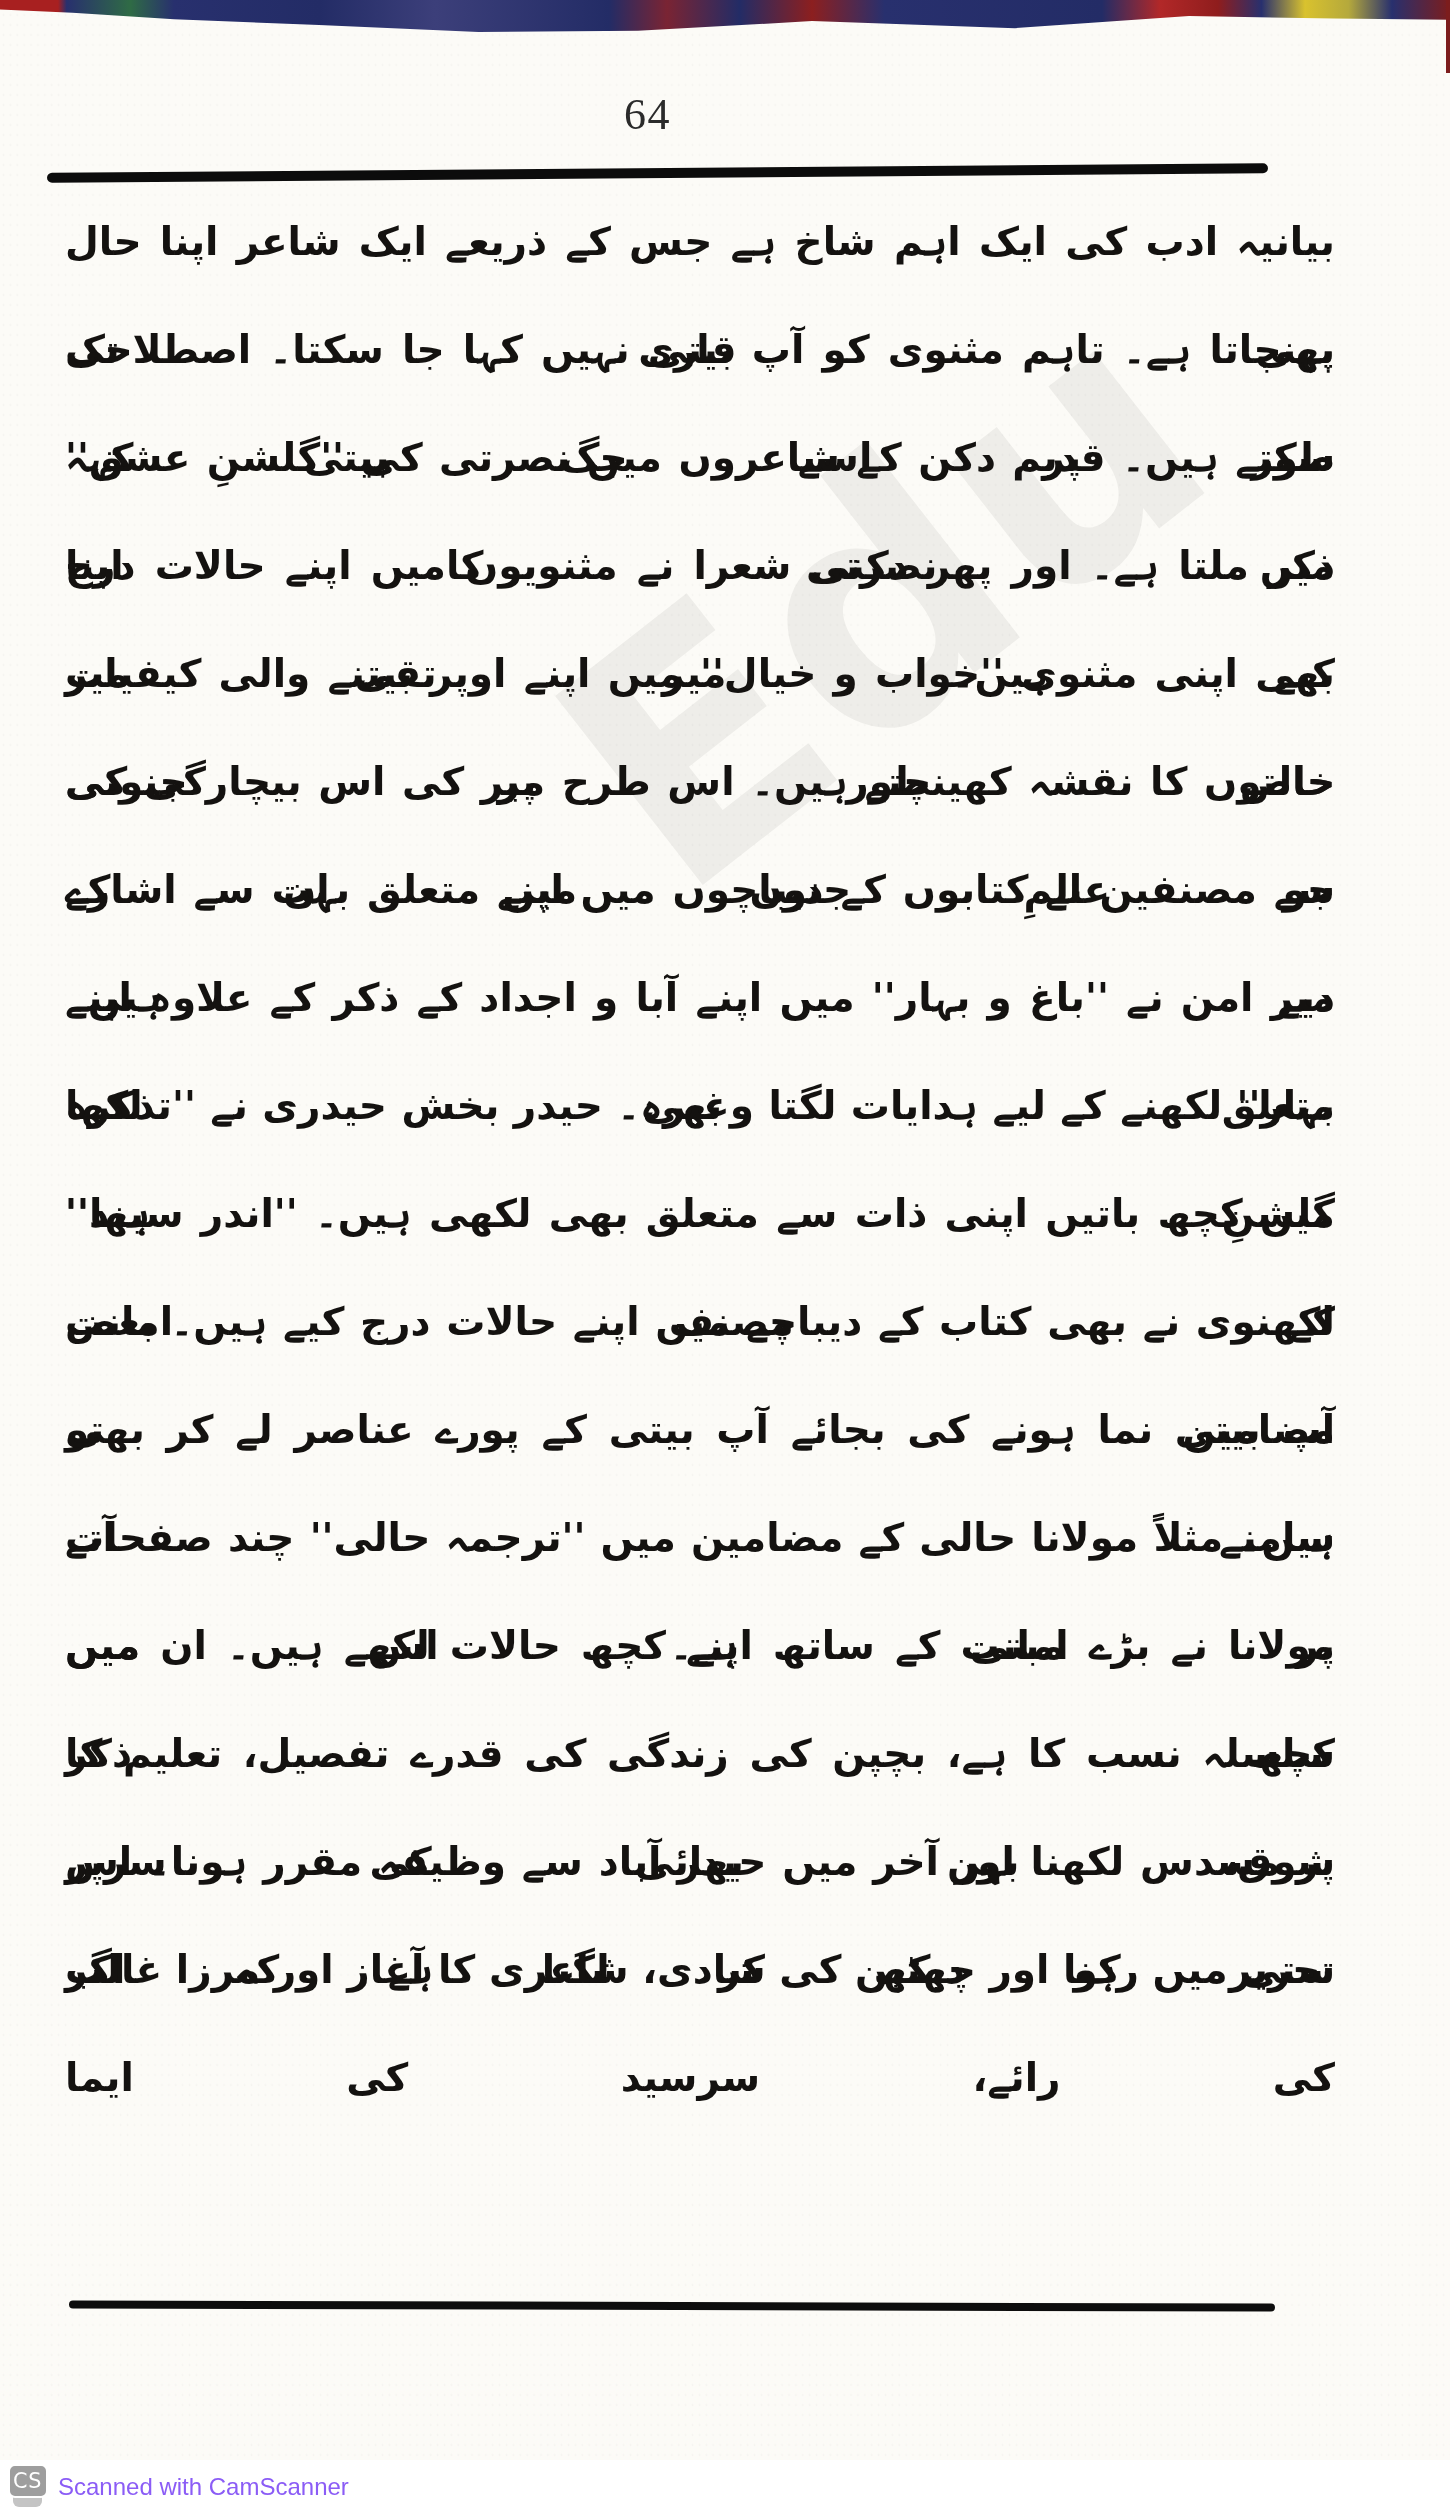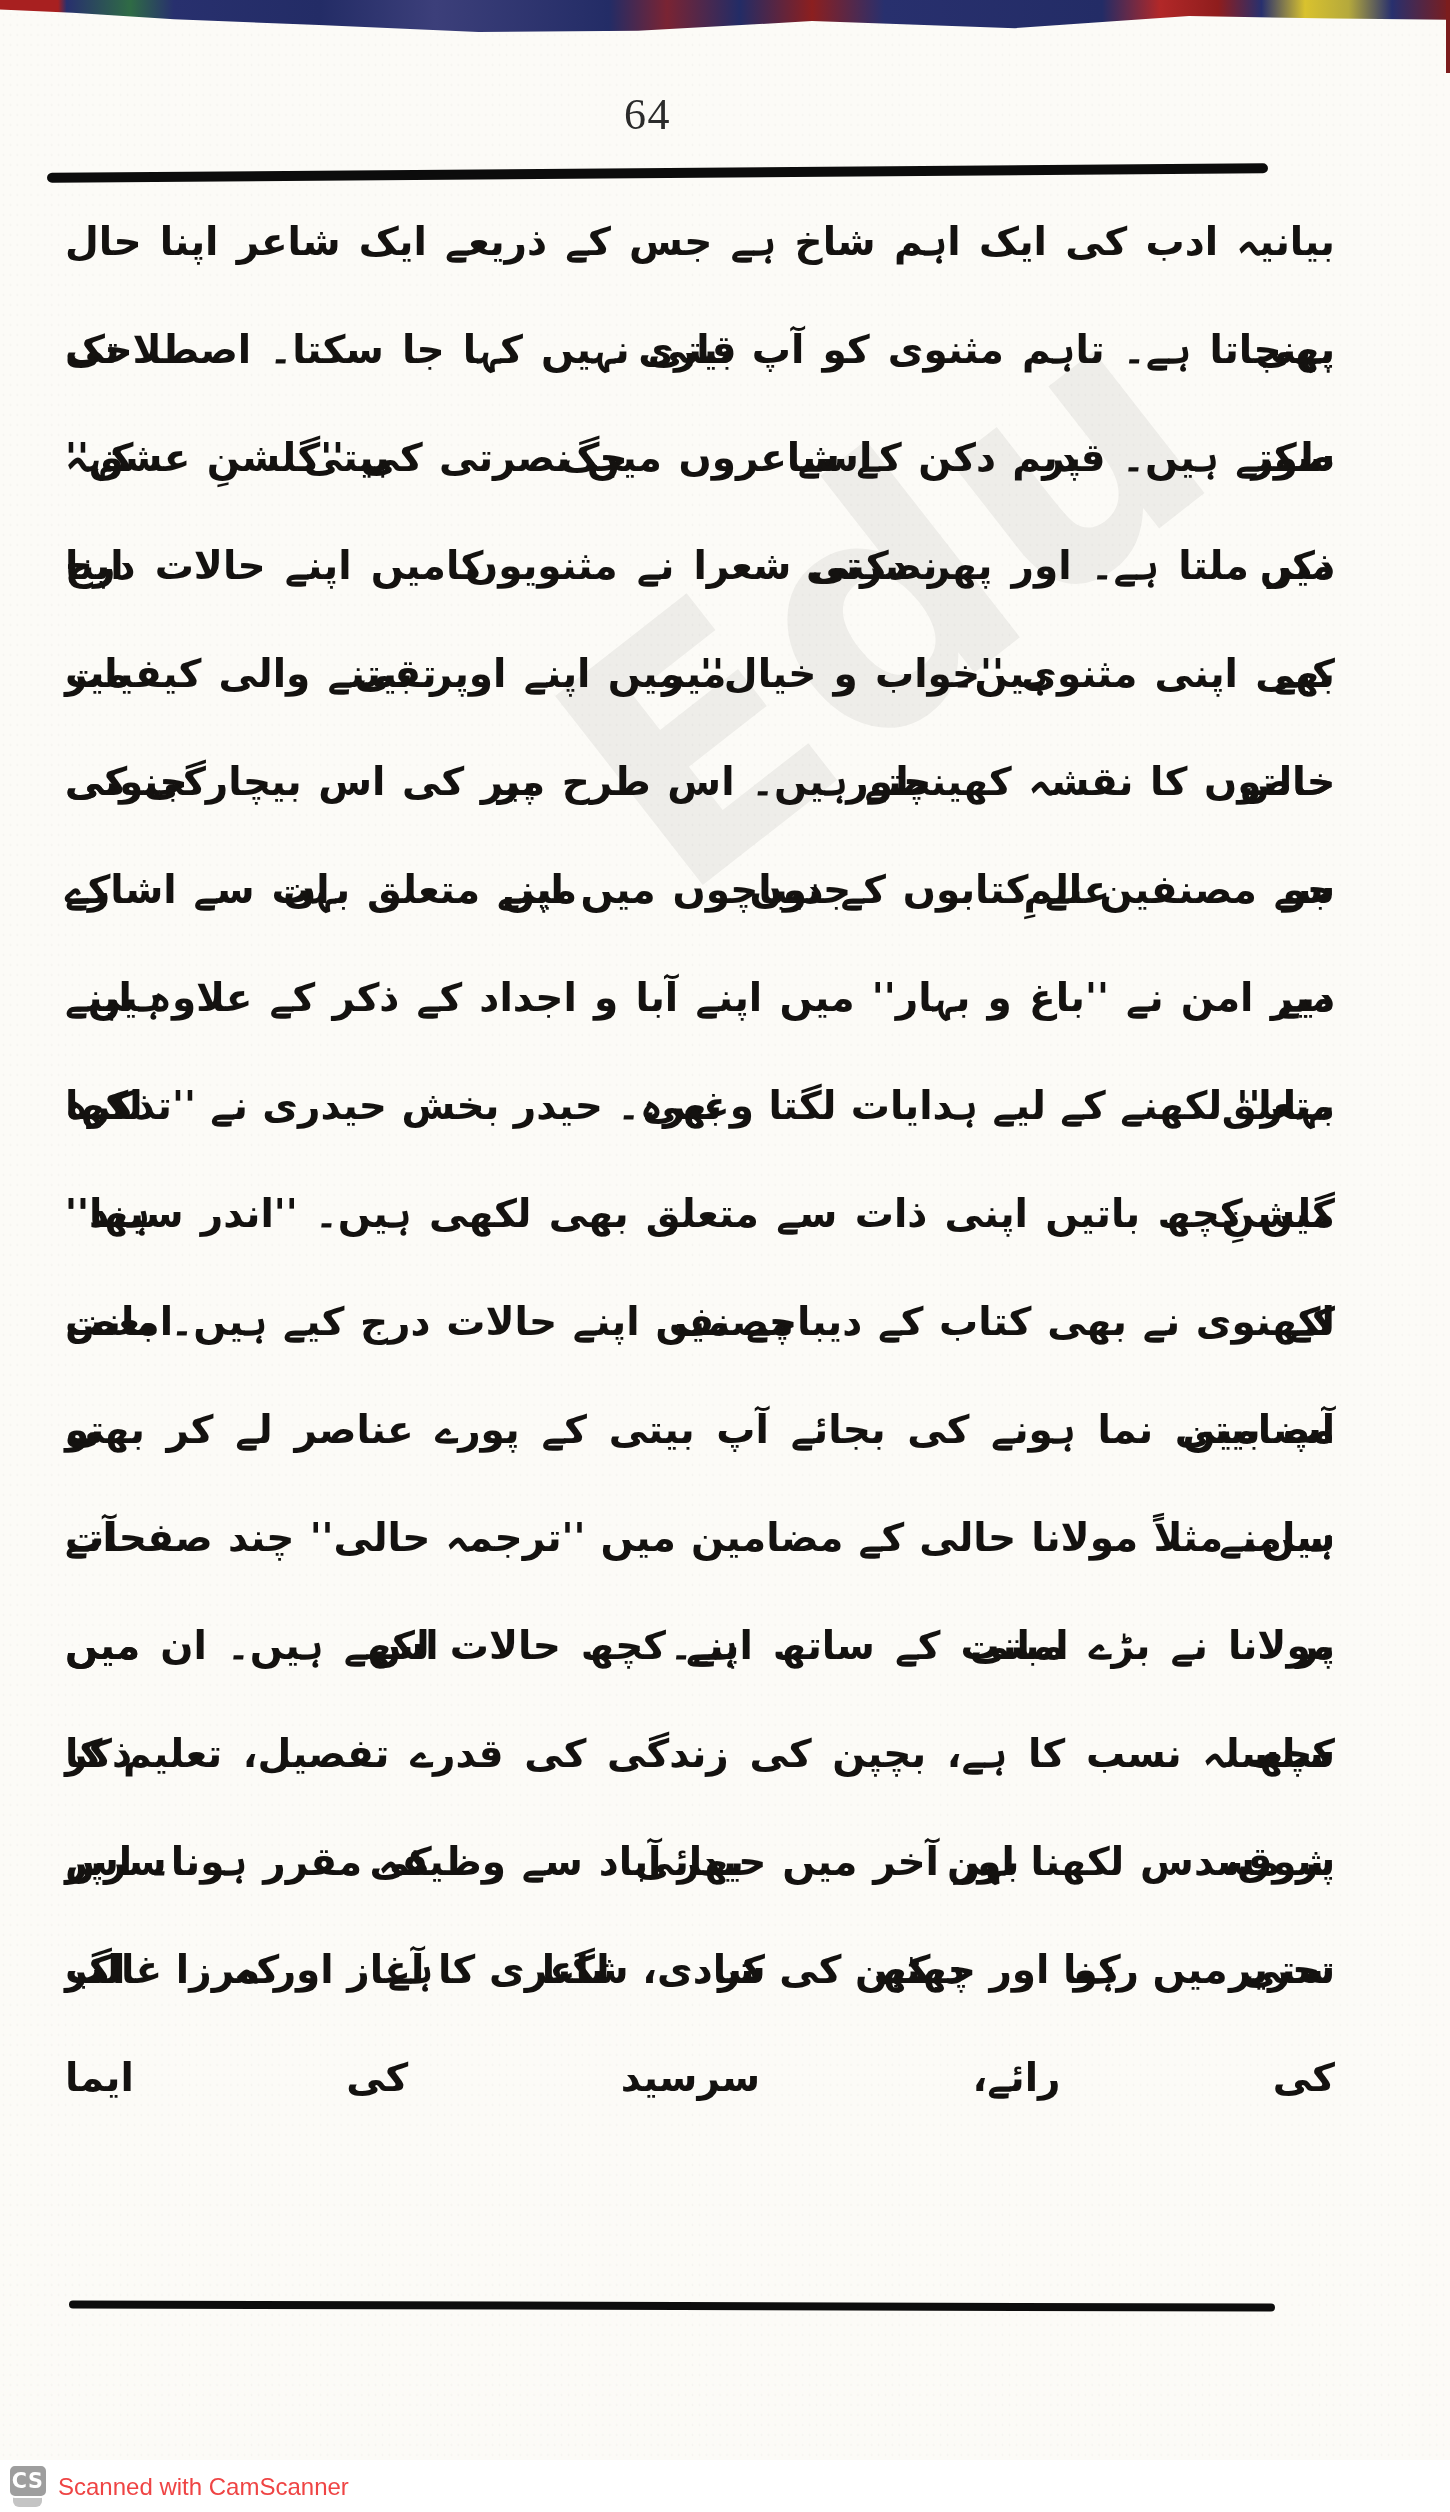--- a/index.html
+++ b/index.html
@@ -127,30 +127,30 @@
     width: 40px; height: 34px;
     background: #9e9e9e;
     border: 2.3px solid #ffffff;
     box-sizing: border-box;
     border-radius: 6.9px;
     display: flex;
     align-items: center;
     justify-content: center;
     font-family: "DejaVu Sans", sans-serif;
     font-size: 20.7px;
-    font-weight: bold;
+    font-weight: normal;
     color: #ffffff;
     letter-spacing: 0.8px;
   }
   .credit {
     position: absolute;
     left: 58px; bottom: 10.7px;
     font-family: "Liberation Sans", sans-serif;
     font-size: 24px;
-    color: #ef4444;
+    color: #8b5cf6;
   }
 </style>
 </head>
 <body>
 
 <div class="page">
 
   <div class="top-edge"></div>
   <div class="right-edge-line"></div>
 

